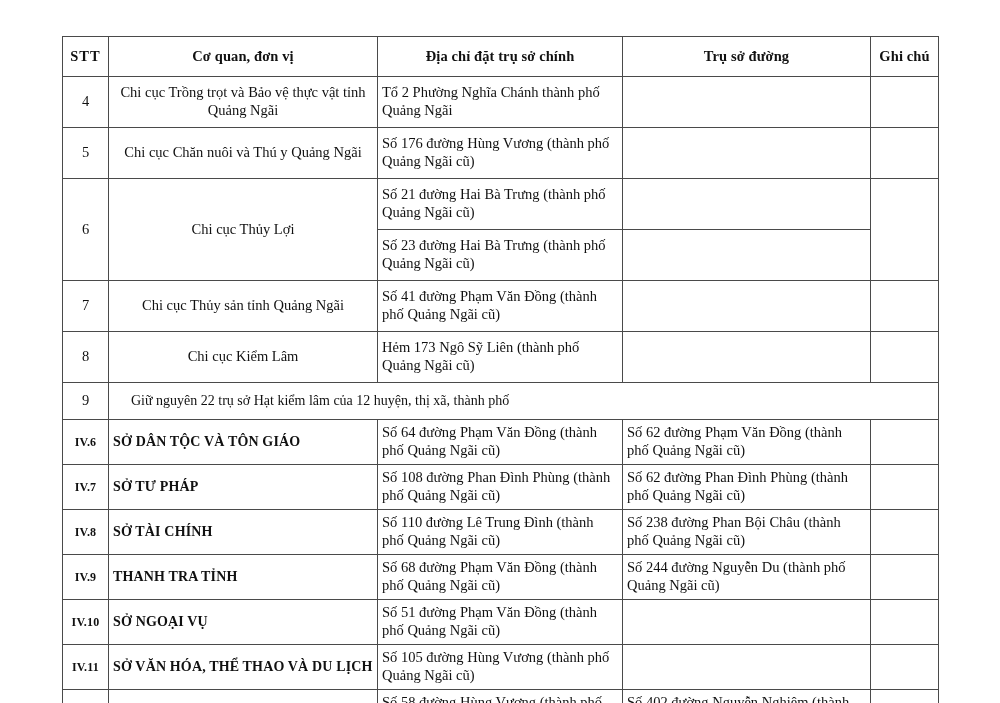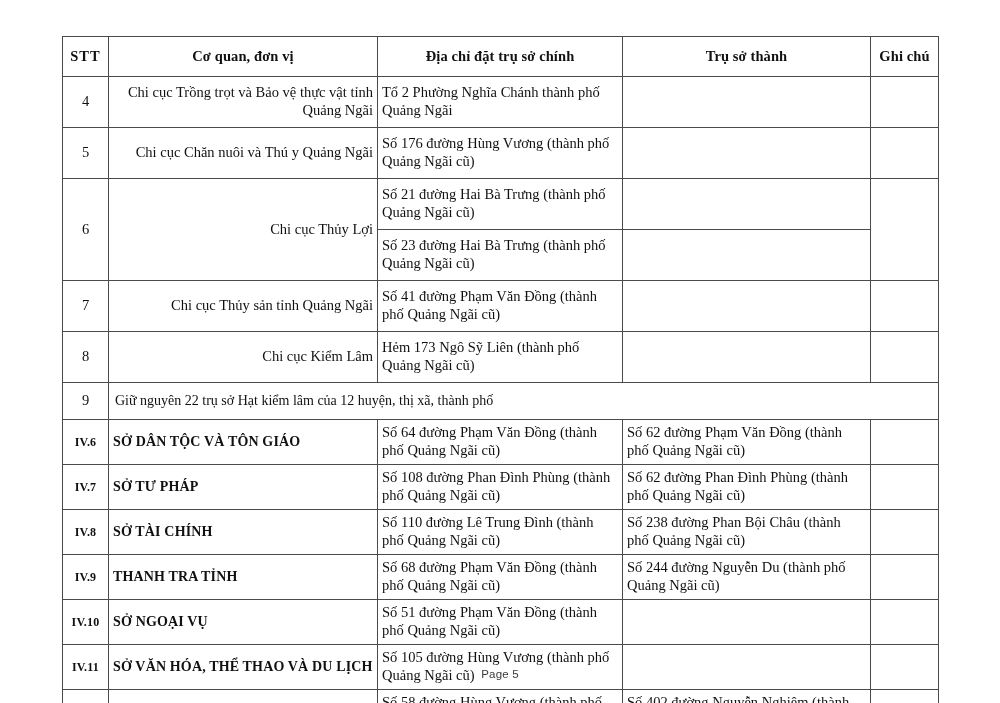--- a/index.html
+++ b/index.html
@@ -63,34 +63,34 @@
   td.stt {
     text-align: center;
     font-size: 14.5px;
   }
   td.stt.bold {
     font-weight: bold;
     font-size: 12px;
     letter-spacing: 0.2px;
   }
 
-  td.org-name { text-align: right; }
+  td.org-name { text-align: center; }
 
   td.sect-name {
     text-align: left;
     font-weight: bold;
     font-size: 14px;
     letter-spacing: 0.15px;
   }
 
   td.addr { text-align: left; }
 
   td.wide-note {
     text-align: left;
-    padding-left: 6px;
+    padding-left: 22px;
     font-size: 14px;
   }
 
   tr.r-tall td { height: 44px; }
   tr.r-mid  td { height: 38px; }
   tr.r-one  td { height: 30px; }
 
   .footer {
     position: absolute;
     left: 0;
@@ -115,21 +115,21 @@
       <col class="c-main">
       <col class="c-other">
       <col class="c-note">
     </colgroup>
     <tbody>
 
       <tr class="hdr">
         <td class="h-stt">STT</td>
         <td>Cơ quan, đơn vị</td>
         <td>Địa chỉ đặt trụ sở chính</td>
-        <td>Trụ sở thành</td>
+        <td>Trụ sở đường</td>
         <td>Ghi chú</td>
       </tr>
 
       <tr class="r-tall">
         <td class="stt">4</td>
         <td class="org-name">Chi cục Trồng trọt và Bảo vệ thực vật tỉnh Quảng Ngãi</td>
         <td class="addr">Tổ 2 Phường Nghĩa Chánh thành phố Quảng Ngãi</td>
         <td class="addr"></td>
         <td class="addr"></td>
       </tr>
@@ -227,15 +227,14 @@
         <td class="stt bold">IV.12</td>
         <td class="sect-name">SỞ GIÁO DỤC VÀ ĐÀO TẠO</td>
         <td class="addr">Số 58 đường Hùng Vương (thành phố Quảng Ngãi cũ)</td>
         <td class="addr">Số 402 đường Nguyễn Nghiêm (thành phố Quảng Ngãi cũ)</td>
         <td class="addr"></td>
       </tr>
 
     </tbody>
   </table>
 
-  <div class="footer">Page 5</div>
 
 </div>
 
 </body></html>

